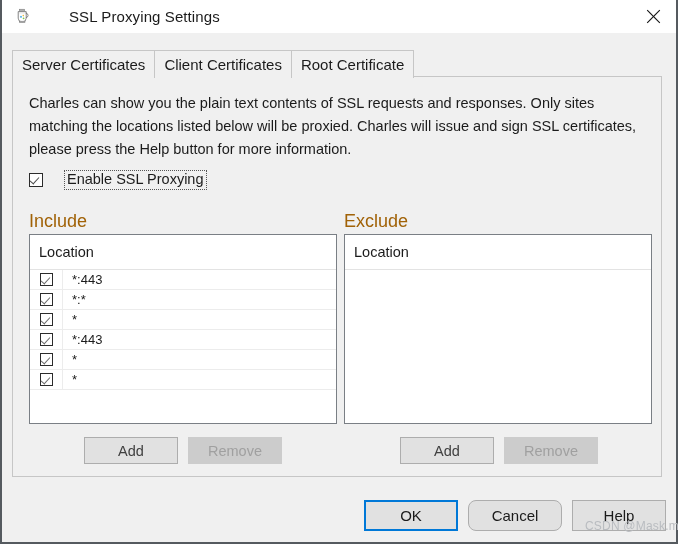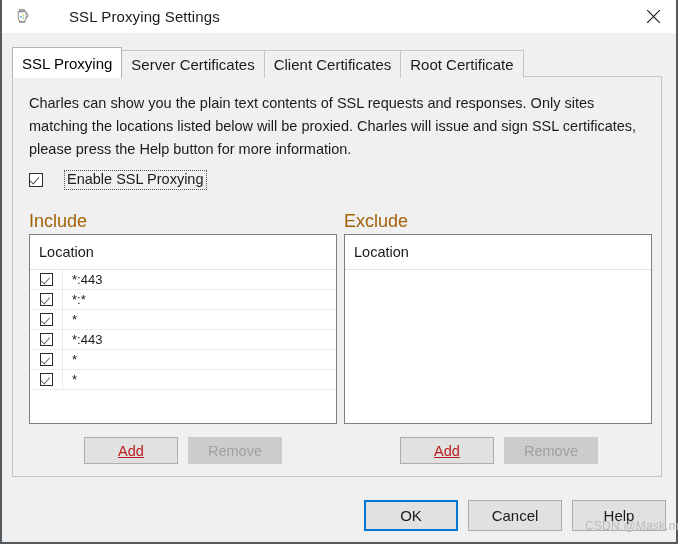--- a/index.html
+++ b/index.html
@@ -255,22 +255,21 @@
     display: flex;
     align-items: center;
     justify-content: center;
     cursor: default;
     user-select: none;
     position: absolute;
   }
   .btn.normal {
     background: #e1e1e1;
     border: 1px solid #adadad;
-    color: #b91c1c;
-    text-decoration: underline;
+    color: #404040;
   }
   .btn.disabled {
     background: #cccccc;
     border: 1px solid #cccccc;
     color: #a0a0a0;
   }
   .btn-add-inc    { left: 71px;  top: 360px; width: 94px; }
   .btn-rem-inc    { left: 175px; top: 360px; width: 94px; }
   .btn-add-exc    { left: 387px; top: 360px; width: 94px; }
   .btn-rem-exc    { left: 491px; top: 360px; width: 94px; }
@@ -289,21 +288,21 @@
     border: 1px solid #adadad;
     color: #1b1b1b;
     cursor: default;
     user-select: none;
   }
   .dlgbtn.default {
     border: 2px solid #0078d7;
     background: #e1e1e1;
   }
   .btn-ok     { left: 362px; top: 500px; }
-  .btn-cancel { left: 466px; top: 500px; }
+  .btn-cancel { left: 466px; top: 500px; border-radius: 8px; }
   .btn-help   { left: 570px; top: 500px; }
 
   
   .watermark {
     position: absolute;
     left: 583px;
     top: 519px;
     font-size: 12px;
     color: #b9bcc0;
     letter-spacing: .2px;
@@ -334,23 +333,20 @@
       <span>
         <svg width="15" height="15" viewBox="0 0 15 15">
           <line x1="1.2" y1="1.2" x2="13.8" y2="13.8" stroke="#141414" stroke-width="1.1"></line>
           <line x1="13.8" y1="1.2" x2="1.2" y2="13.8" stroke="#141414" stroke-width="1.1"></line>
         </svg>
       </span>
     </div>
   </div>
 
   <div class="tabstrip">
-    <div class="tab active">
-      <span>SSL Proxying</span>
-    </div>
     <div class="tab">
       <span>Server Certificates</span>
     </div>
     <div class="tab">
       <span>Client Certificates</span>
     </div>
     <div class="tab">
       <span>Root Certificate</span>
     </div>
   </div>

